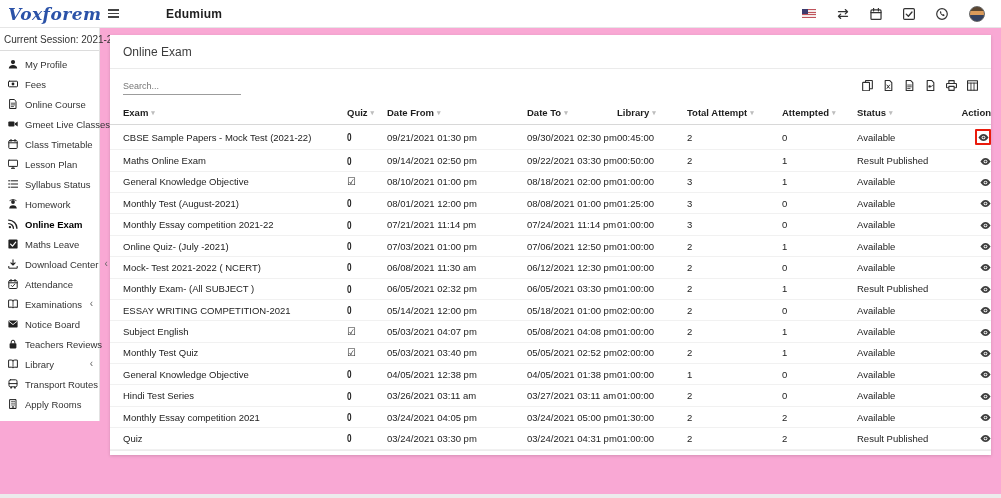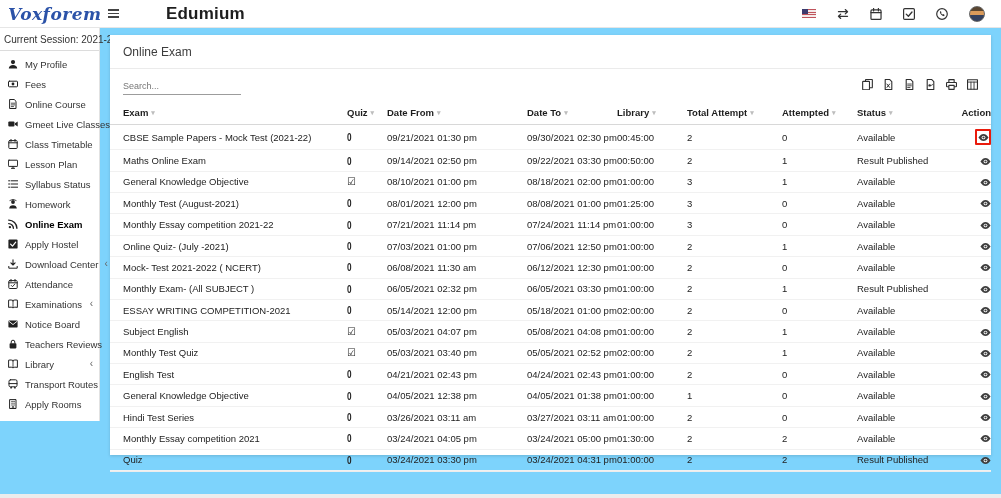--- a/index.html
+++ b/index.html
@@ -1,28 +1,28 @@
 <!DOCTYPE html>
 <html style="--logo: #2b52a8; --hl: #ea1b0c;"><head>
 <meta charset="utf-8">
 <style>
   * { box-sizing: border-box; margin: 0; padding: 0; }
   html,body { width:1001px; height:498px; }
   body { font-family: "Liberation Sans", sans-serif; background:#ececec; overflow:hidden; }
-  .screen { position:relative; width:1001px; height:494px; background:#7dd3fc; }
+  .screen { position:relative; width:1001px; height:494px; background:#f9a8d4; }
 
   
   .topbar { position:absolute; top:0; left:0; width:1001px; height:28px; background:#fff;
             border-bottom:1px solid #e6e6e6; display:flex; align-items:center; z-index:5; }
   .logo-box { width:100px; padding-left:8px; flex:0 0 100px; }
   .logo { font-family:"DejaVu Serif", serif; font-style:italic; font-weight:bold;
           font-size:17px; color:var(--logo,#2b52a8); letter-spacing:.5px; }
   .hamburger { width:11px; margin-left:8px; cursor:pointer; }
   .hamburger i { display:block; height:1.6px; background:#444; margin:1.7px 0; }
-  .app-title { margin-left:11px; font-weight:bold; font-size:17px; color:#1e1e1e; letter-spacing:.2px;padding-left:36px; }
+  .app-title { margin-left:11px; font-weight:bold; font-size:12px; color:#1e1e1e; letter-spacing:.2px;padding-left:36px; }
   .topbar-spacer { flex:1; }
   .topbar-icons { display:flex; align-items:center; gap:21px; margin-right:16px; color:#333; }
   .topbar-icons > * { cursor:pointer; display:inline-flex; align-items:center; }
   .flag { width:14px; height:9px; position:relative;
           background:repeating-linear-gradient(180deg,#c0545c 0 1.3px,#f3eaea 1.3px 2.6px); }
   .flag .canton { position:absolute; top:0; left:0; width:6px; height:5px; background:#3c3b6e; }
   .avatar { width:16px; height:16px; border-radius:50%; border:1px solid #666; overflow:hidden;
             background:linear-gradient(180deg,#5a4631 0 28%,#d99a5b 28% 58%,#33405e 58%); }
 
   
@@ -33,21 +33,21 @@
   .side-item { display:flex; align-items:center; gap:6px; height:20px; padding:0 6px 0 8px;
                font-size:9.5px; color:#333; cursor:pointer; white-space:nowrap; }
   .side-item .si-icon { width:11px; display:inline-flex; color:#222; flex:0 0 11px; }
   .side-item.active .si-label { font-weight:bold; color:#000; }
   .si-chevron { margin-left:auto; color:#666; font-size:10px; line-height:1; }
 
   
   .card { position:absolute; left:110px; top:35px; width:881px; height:420px; background:#fff;
           box-shadow:0 1px 3px rgba(0,0,0,.15); display:flex; flex-direction:column; }
   .card-title { font-size:12px; color:#3d3d3d; padding:10px 13px 9px; border-bottom:1px solid #ebebeb; }
-  .toolbar { display:flex; justify-content:space-between; align-items:flex-start; padding:9px 13px 2px; }
+  .toolbar { display:flex; justify-content:space-between; align-items:center; padding:9px 13px 2px; }
   .search-input { width:118px; font-size:9px; border:none; border-bottom:1px solid #9c9c9c;
                   outline:none; padding:3px 0; color:#333; background:transparent;
                   font-family:"Liberation Sans", sans-serif; }
   .search-input::placeholder { color:#777; }
   .exports { display:flex; gap:10px; align-items:center; }
   .exports button { background:none; border:none; padding:0; cursor:pointer; color:#2e2e2e;
                     display:inline-flex; }
 
   table { width:100%; border-collapse:collapse; table-layout:fixed; margin-top:5px; }
   thead th { text-align:left; font-weight:bold; font-size:9.5px; color:#1e1e1e;
@@ -198,21 +198,21 @@
           </span>
           <span class="si-label">Online Exam</span>
         </div>
         <div class="side-item">
           <span class="si-icon">
             <svg width="10" height="10" viewBox="0 0 10 10" fill="currentColor" stroke-linecap="round" stroke-linejoin="round">
               <rect x="0.4" y="0.4" width="9.2" height="9.2" rx="1.2"></rect>
               <path d="M2.6 5.2l1.9 1.9 3.2-3.9" fill="none" stroke="#fff" stroke-width="1.2"></path>
             </svg>
           </span>
-          <span class="si-label">Apply Hostel</span>
+          <span class="si-label">Maths Leave</span>
         </div>
         <div class="side-item">
           <span class="si-icon">
             <svg width="10" height="10" viewBox="0 0 10 10" fill="currentColor" stroke-linecap="round" stroke-linejoin="round">
               <path d="M5 .8v5M2.9 3.9L5 6l2.1-2.1" fill="none" stroke="currentColor" stroke-width="1.1"></path>
               <path d="M.8 7.4v1.8h8.4V7.4" fill="none" stroke="currentColor"></path>
             </svg>
           </span>
           <span class="si-label">Download Center</span>
           <span class="si-chevron">‹</span>
@@ -543,37 +543,20 @@
             <td class="col-status">Available</td>
             <td class="col-action"><span class="eye-btn">
                 <svg width="11" height="11" viewBox="0 0 10 10" fill="currentColor" stroke-linecap="round" stroke-linejoin="round">
                   <path d="M.4 5C1.9 2.7 3.4 1.8 5 1.8S8.1 2.7 9.6 5C8.1 7.3 6.6 8.2 5 8.2S1.9 7.3.4 5z"></path>
                   <circle cx="5" cy="5" r="1.7" fill="#fff"></circle>
                   <circle cx="5" cy="5" r="1"></circle>
                 </svg>
               </span></td>
           </tr>
           <tr>
-            <td class="col-exam">English Test</td>
-            <td class="col-quiz"><span class="quiz-zero">0</span></td>
-            <td class="col-date-from">04/21/2021 02:43 pm</td>
-            <td class="col-date-to">04/24/2021 02:43 pm</td>
-            <td class="col-duration">01:00:00</td>
-            <td class="col-total-attempt">2</td>
-            <td class="col-attempted">0</td>
-            <td class="col-status">Available</td>
-            <td class="col-action"><span class="eye-btn">
-                <svg width="11" height="11" viewBox="0 0 10 10" fill="currentColor" stroke-linecap="round" stroke-linejoin="round">
-                  <path d="M.4 5C1.9 2.7 3.4 1.8 5 1.8S8.1 2.7 9.6 5C8.1 7.3 6.6 8.2 5 8.2S1.9 7.3.4 5z"></path>
-                  <circle cx="5" cy="5" r="1.7" fill="#fff"></circle>
-                  <circle cx="5" cy="5" r="1"></circle>
-                </svg>
-              </span></td>
-          </tr>
-          <tr>
             <td class="col-exam">General Knowledge Objective</td>
             <td class="col-quiz"><span class="quiz-zero">0</span></td>
             <td class="col-date-from">04/05/2021 12:38 pm</td>
             <td class="col-date-to">04/05/2021 01:38 pm</td>
             <td class="col-duration">01:00:00</td>
             <td class="col-total-attempt">1</td>
             <td class="col-attempted">0</td>
             <td class="col-status">Available</td>
             <td class="col-action"><span class="eye-btn">
                 <svg width="11" height="11" viewBox="0 0 10 10" fill="currentColor" stroke-linecap="round" stroke-linejoin="round">

